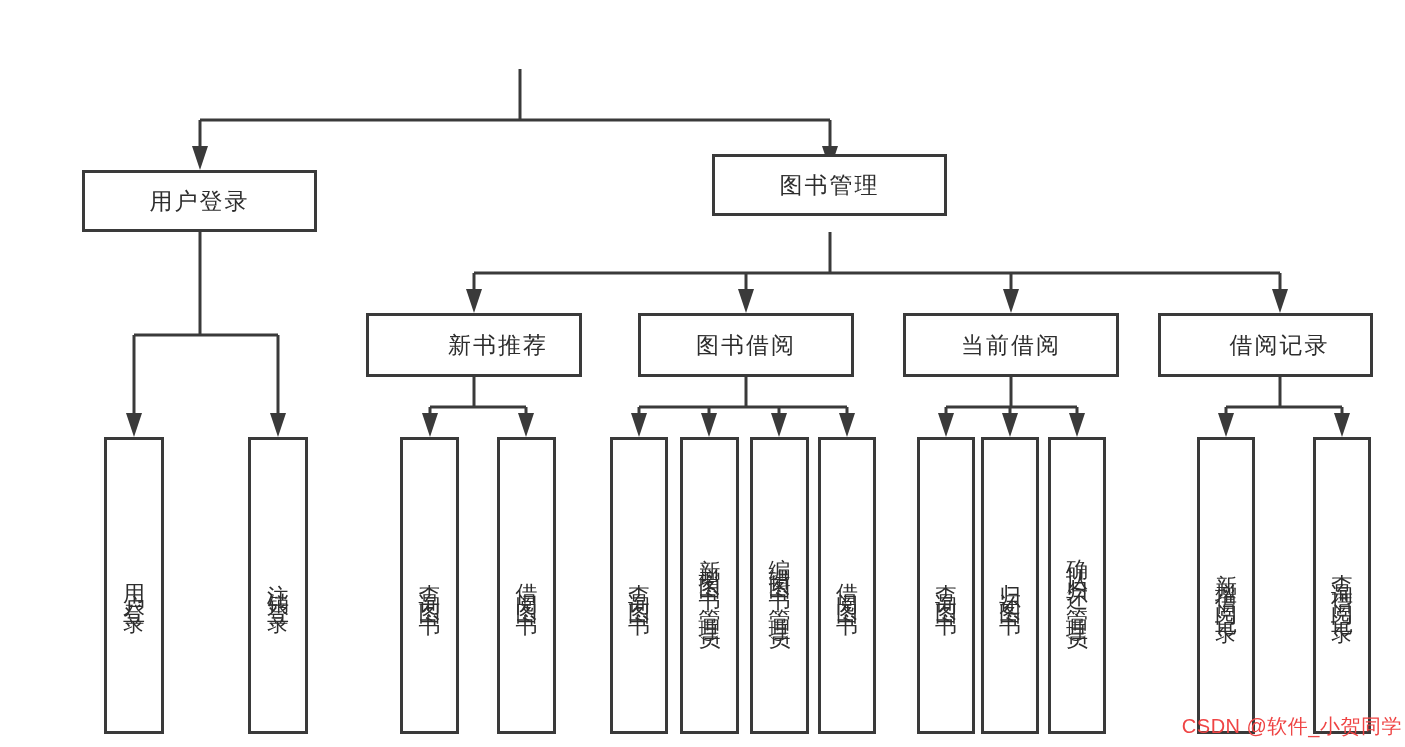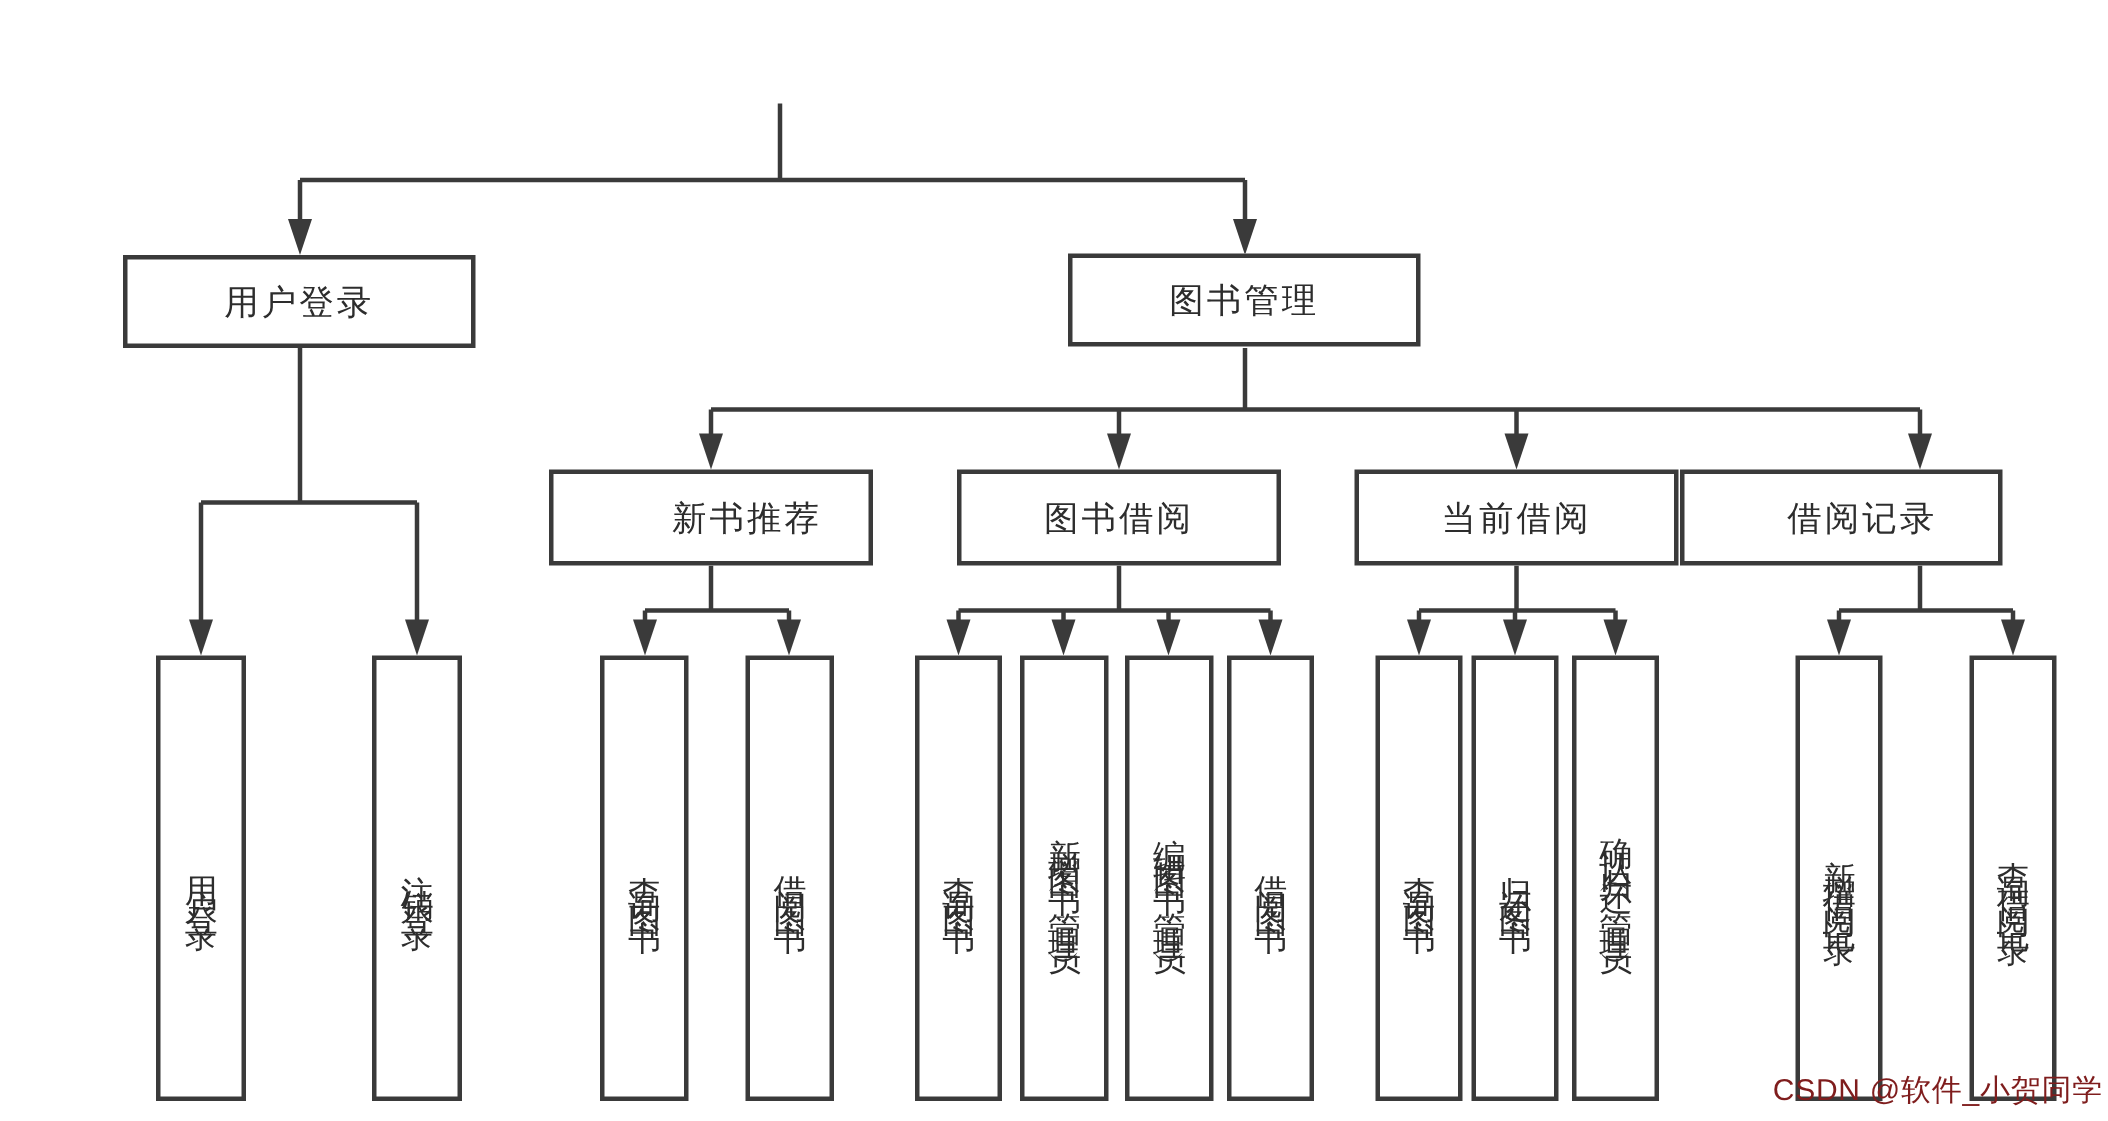--- a/index.html
+++ b/index.html
@@ -39,21 +39,21 @@
     letter-spacing: 10px;
     line-height: 1.1;
     white-space: nowrap;
   }
   .watermark {
     position: absolute;
     top: 713px;
     right: 3px;
     z-index: 3;
     font-size: 20px;
-    color: #7f1d1d;
+    color: #ef4444;
     letter-spacing: 0.5px;
     white-space: nowrap;
   }
 </style>
 </head>
 <body>
 
 <div class="stage">
 
   <svg class="connectors" viewBox="0 0 1405 747" xmlns="http://www.w3.org/2000/svg">
@@ -126,26 +126,26 @@
       <line x1="1226" y1="407" x2="1342" y2="407"></line>
       <line x1="1226" y1="407" x2="1226" y2="418"></line>
       <line x1="1342" y1="407" x2="1342" y2="418"></line>
       <polygon points="1218,413 1234,413 1226,437"></polygon>
       <polygon points="1334,413 1350,413 1342,437"></polygon>
     </g>
   </svg>
 
 
   <div class="node h" style="left:82px; top:170px; width:235px; height:62px;">用户登录</div>
-  <div class="node h" style="left:712px; top:169px; width:235px; height:62px;font-family:Liberation Serif, serif;">图书管理</div>
+  <div class="node h" style="left:712px; top:154px; width:235px; height:62px;font-family:Liberation Serif, serif;">图书管理</div>
 
   <div class="node h" style="left:366px; top:313px; width:216px; height:64px;padding-left:48px;">新书推荐</div>
   <div class="node h" style="left:903px; top:313px; width:216px; height:64px;">当前借阅</div>
   <div class="node h" style="left:638px; top:313px; width:216px; height:64px;">图书借阅</div>
-  <div class="node h" style="left:1120px; top:313px; width:215px; height:64px;padding-left:28px;">借阅记录</div>
+  <div class="node h" style="left:1158px; top:313px; width:215px; height:64px;padding-left:28px;">借阅记录</div>
 
   <div class="node v" style="left:104px; top:437px; width:60px; height:297px;">
     <span>用户登录</span>
   </div>
   <div class="node v" style="left:248px; top:437px; width:60px; height:297px;">
     <span>注销登录</span>
   </div>
 
   <div class="node v" style="left:400px; top:437px; width:59px; height:297px;">
     <span>查询图书</span>

